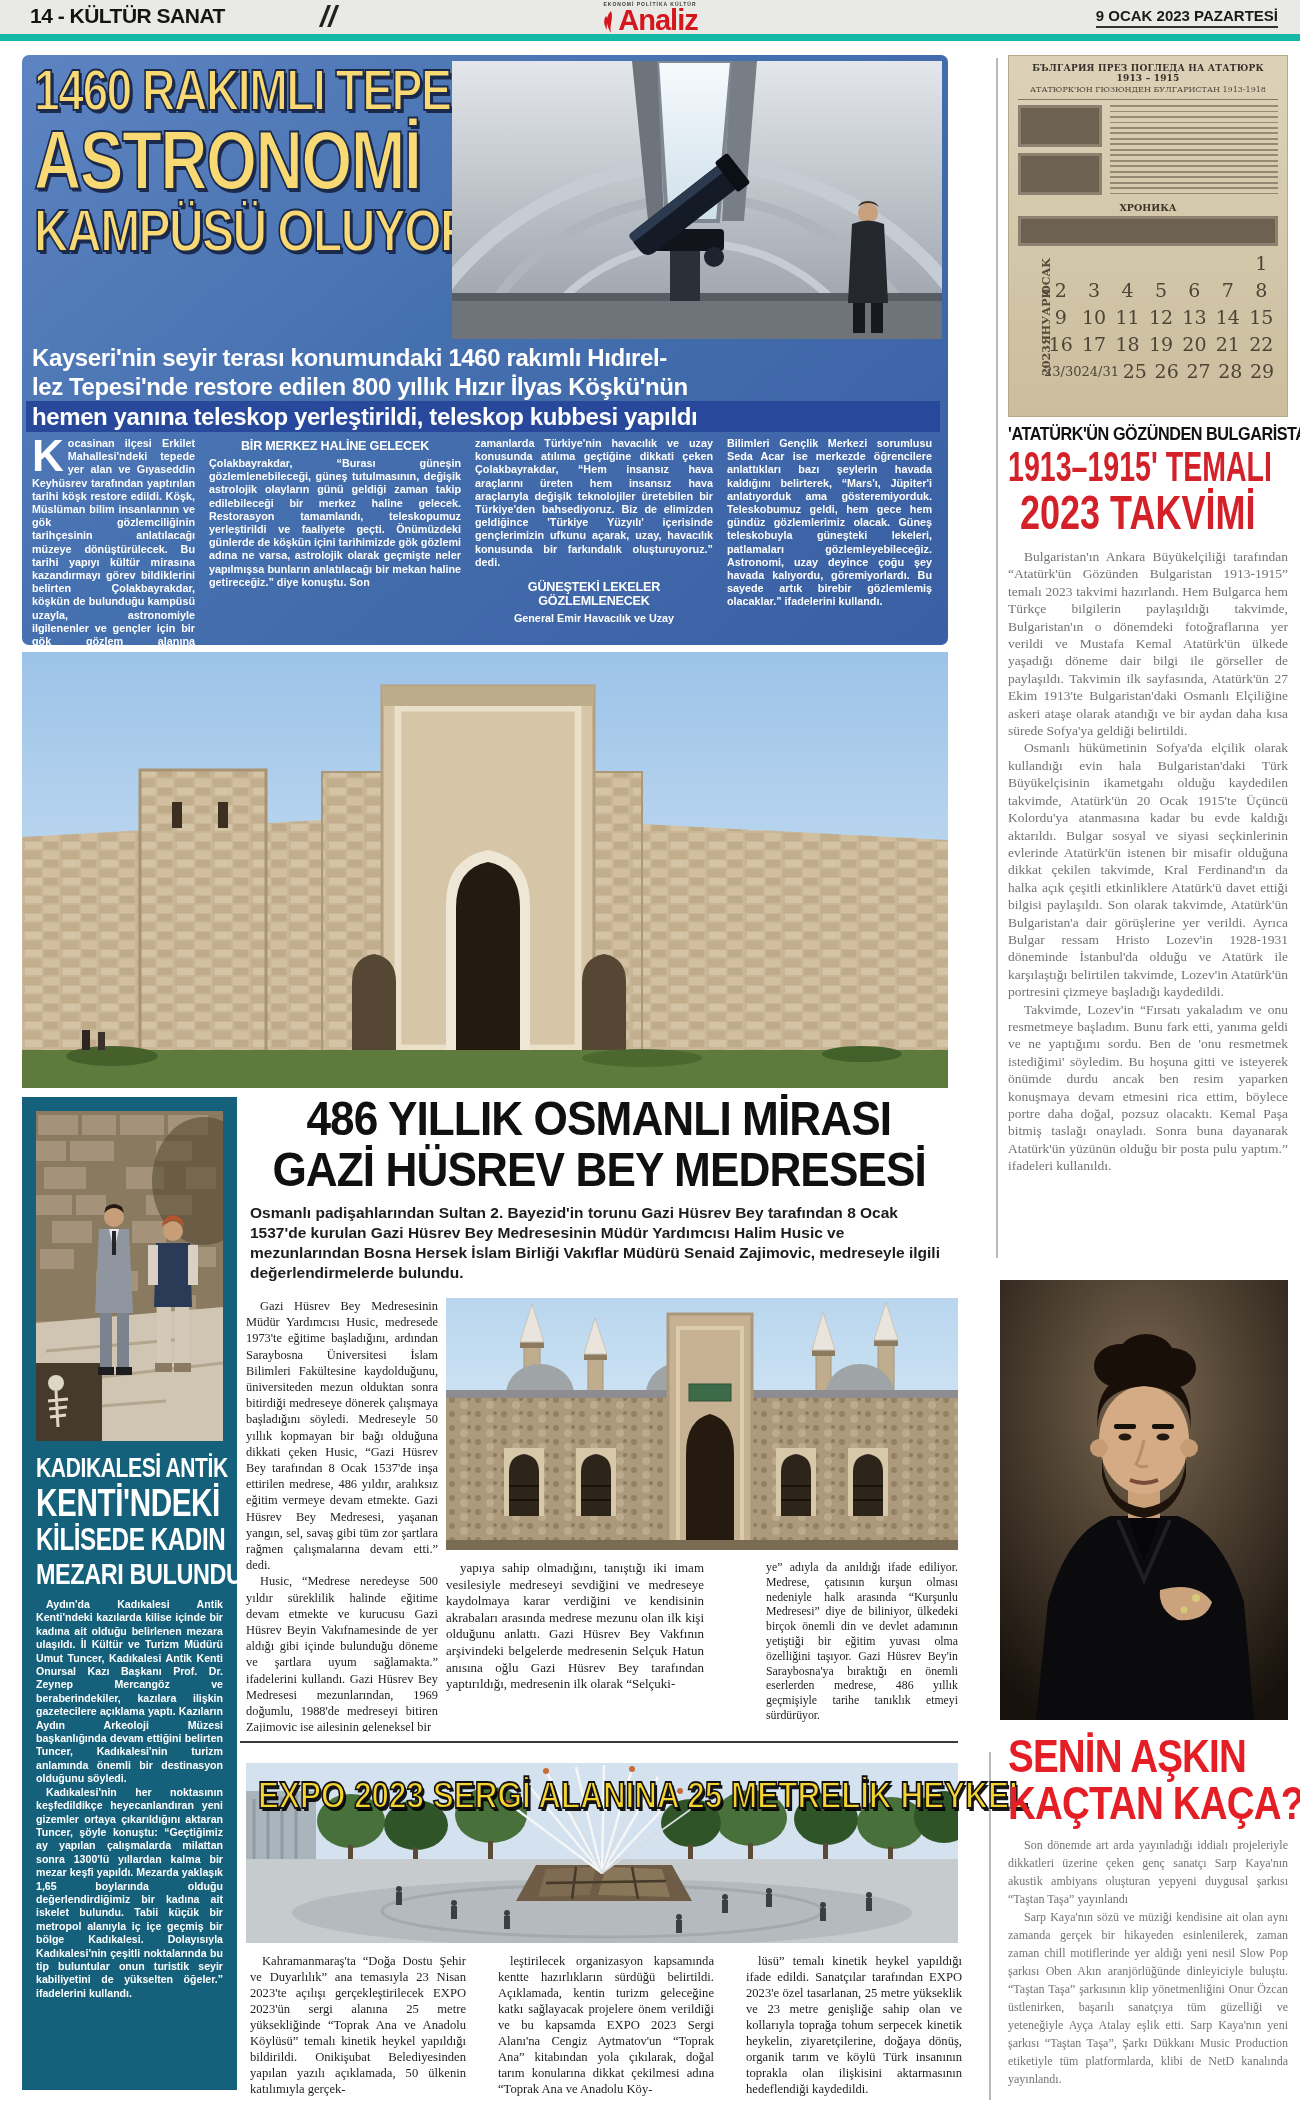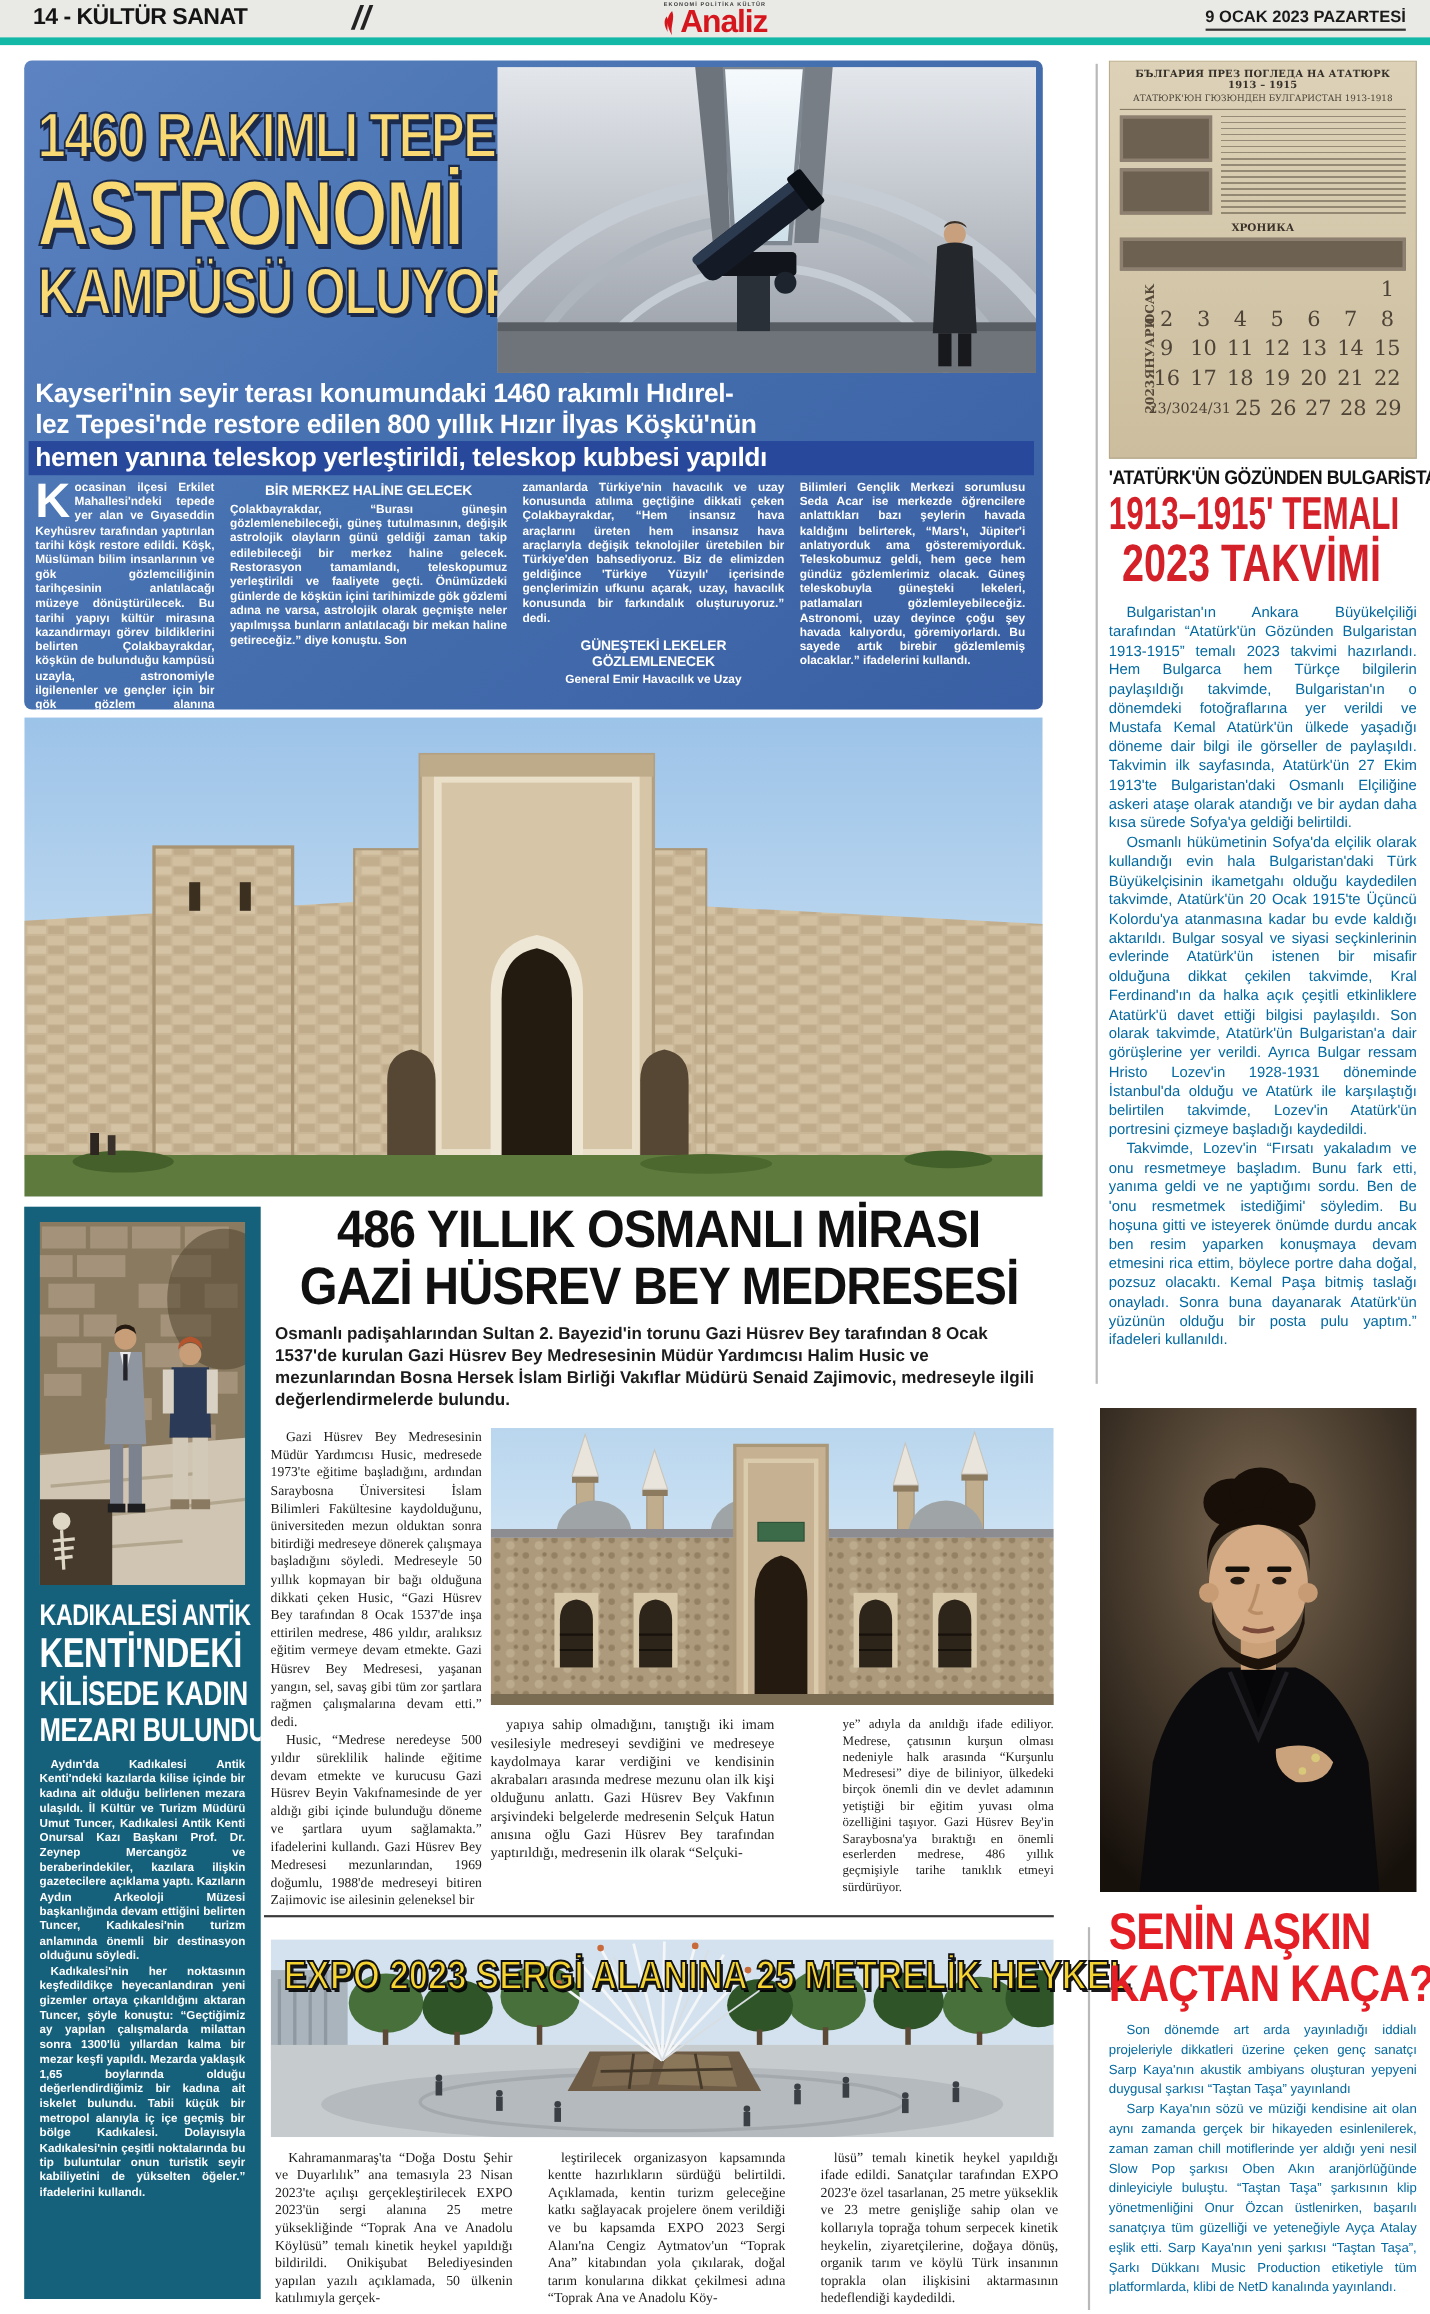--- a/index.html
+++ b/index.html
@@ -41,21 +41,21 @@
   .cal-lines{flex:1;background:repeating-linear-gradient(to bottom,rgba(45,38,26,.4) 0 1.5px,transparent 1.5px 5.5px);}
   .cal-chron{font-family:"DejaVu Serif",serif;font-size:9.5px;font-weight:bold;color:#3a332a;text-align:center;margin:5px 0 3px;}
   .cal-grid{position:relative;margin-top:6px;padding-left:26px;}
   .cal-vert{position:absolute;left:-2px;font-family:"DejaVu Serif",serif;font-weight:bold;color:#56493a;
             transform:rotate(-90deg);transform-origin:center;font-size:11px;width:60px;text-align:center;}
   .cal-row{display:flex;height:27px;}
   .cal-row span{flex:1;text-align:center;font-family:"DejaVu Serif",serif;font-size:19px;color:#4e4337;}
   .cal-row span.sm{font-size:13px;line-height:24px;}
   .bul-kicker{color:#111;font-weight:900;font-size:18px;}
   .bul-red{color:#d42028;font-weight:900;}
-  .bodytext{font-family:Liberation Sans, sans-serif;color:#0369a1;text-align:justify;}
+  .bodytext{font-family:Liberation Serif, serif;color:#737373;text-align:justify;}
   .bodytext p{margin:0;text-indent:16px;}
 
   
   .kadi{left:22px;top:1097px;width:215px;height:993px;background:#15617c;padding:14px;box-sizing:border-box;overflow:hidden;}
   .kadi-h{color:#fff;font-weight:900;letter-spacing:-0.5px;}
   .kadi-body{color:#fff;font-weight:bold;font-size:10.6px;line-height:13.4px;text-align:justify;margin-top:8px;}
   .kadi-body p{margin:0;text-indent:10px;}
 
   
   .gazi-h{color:#101010;font-weight:900;font-size:48px;line-height:51px;letter-spacing:-1px;text-align:center;}
@@ -91,21 +91,21 @@
             <path d="M9 1 C3 7,4 15,9 23 C7 15,12 8,9 1 Z" fill="#d6161d"></path>
             <path d="M4 6 C1 10,2 15,5 20 C4 14,7 10,4 6 Z" fill="#d6161d"></path>
           </svg>
       </span><span class="hdr-analiz">Analiz</span>
     </div>
     <div class="abs hdr-date">9 OCAK 2023 PAZARTESİ</div>
   </div>
 
   <div class="abs astro">
     <div class="abs" style="left:12px;top:4px;">
-      <div class="astro-h" style="font-size:58px;line-height:62px;margin-top:34px;"><span class="cx" style="transform:scaleX(.8);letter-spacing:-2px;">1460 RAKIMLI TEPE</span></div>
+      <div class="astro-h" style="font-size:58px;line-height:62px;"><span class="cx" style="transform:scaleX(.8);letter-spacing:-2px;">1460 RAKIMLI TEPE</span></div>
       <div class="astro-h" style="font-size:84px;line-height:78px;"><span class="cx" style="transform:scaleX(.78);letter-spacing:-2px;">ASTRONOMİ</span></div>
       <div class="astro-h" style="font-size:60px;line-height:64px;"><span class="cx" style="transform:scaleX(.8);letter-spacing:-2px;">KAMPÜSÜ OLUYOR</span></div>
     </div>
 
     <div class="abs photo-frame" style="left:430px;top:6px;width:490px;height:278px;">
       <svg width="490" height="278" viewBox="0 0 490 278">
         <defs>
           <linearGradient id="domeg" x1="0" y1="0" x2="0" y2="1">
             <stop offset="0" stop-color="#e3e7ec"></stop>
               <stop offset="1" stop-color="#969ca5"></stop>

